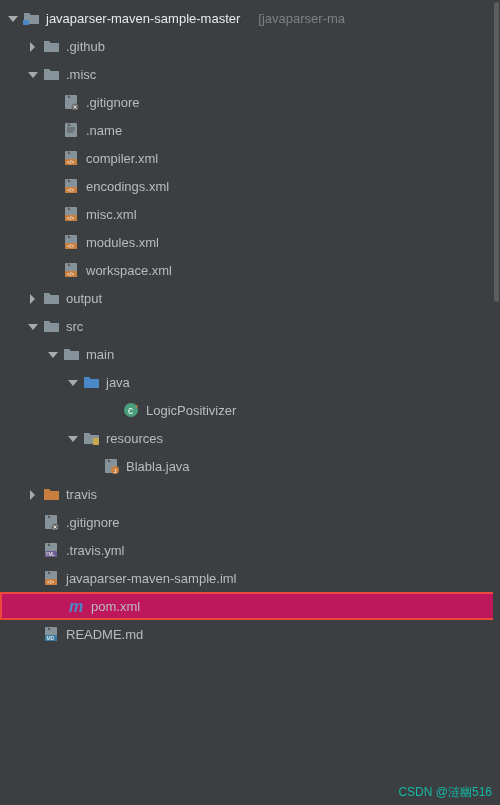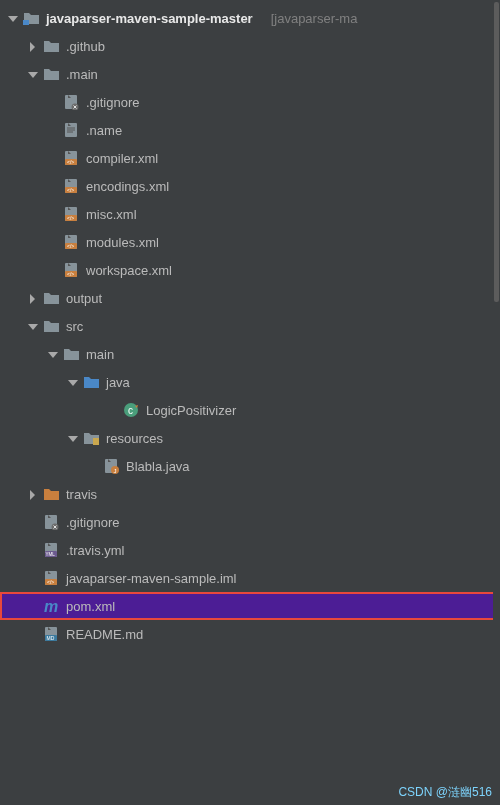--- a/index.html
+++ b/index.html
@@ -14,21 +14,21 @@
     position: relative;
   }
   .tree { padding-top: 4px; }
   .row {
     display: flex;
     align-items: center;
     height: 28px;
     white-space: nowrap;
     cursor: pointer;
   }
-  .row.selected { background: #4c1d95; }
+  .row.selected { background: #be185d; padding-left: 25px; }
   .row.highlight { outline: 2px solid #e9483b; outline-offset: -2px; }
   .chev {
     width: 16px;
     height: 16px;
     display: inline-flex;
     align-items: center;
     justify-content: center;
     margin-right: 2px;
     flex-shrink: 0;
   }
@@ -37,28 +37,28 @@
   .icon {
     width: 18px;
     height: 18px;
     display: inline-flex;
     align-items: center;
     justify-content: center;
     margin-right: 6px;
     flex-shrink: 0;
   }
   .label { color: #bbbbbb; }
-  .label.module { color: #e8e8e8; font-weight: 700; }
+  .label.module { color: #e8e8e8; font-weight: 400; }
   .annot { color: #808080; margin-left: 18px; }
   .watermark {
     position: absolute;
     bottom: 4px;
     right: 8px;
     font-size: 12px;
-    color: #7dd3fc;
+    color: #14b8a6;
   }
   .scrollbar {
     position: absolute;
     right: 0;
     top: 0;
     width: 7px;
     height: 100%;
     background: #3c3f41;
   }
   .scrollbar-thumb {
@@ -197,21 +197,21 @@
     <span class="chev">
         <svg width="14" height="14">
           <use href="#chev-down"></use>
         </svg>
       </span>
     <span class="icon">
         <svg width="16" height="16">
           <use href="#i-folder"></use>
         </svg>
       </span>
-    <span class="label">.main</span>
+    <span class="label">.misc</span>
   </div>
 
 
 
   <div class="row">
     <span class="ind" style="width:62px"></span>
     <span class="icon">
         <svg width="16" height="16">
           <use href="#i-git"></use>
         </svg>

